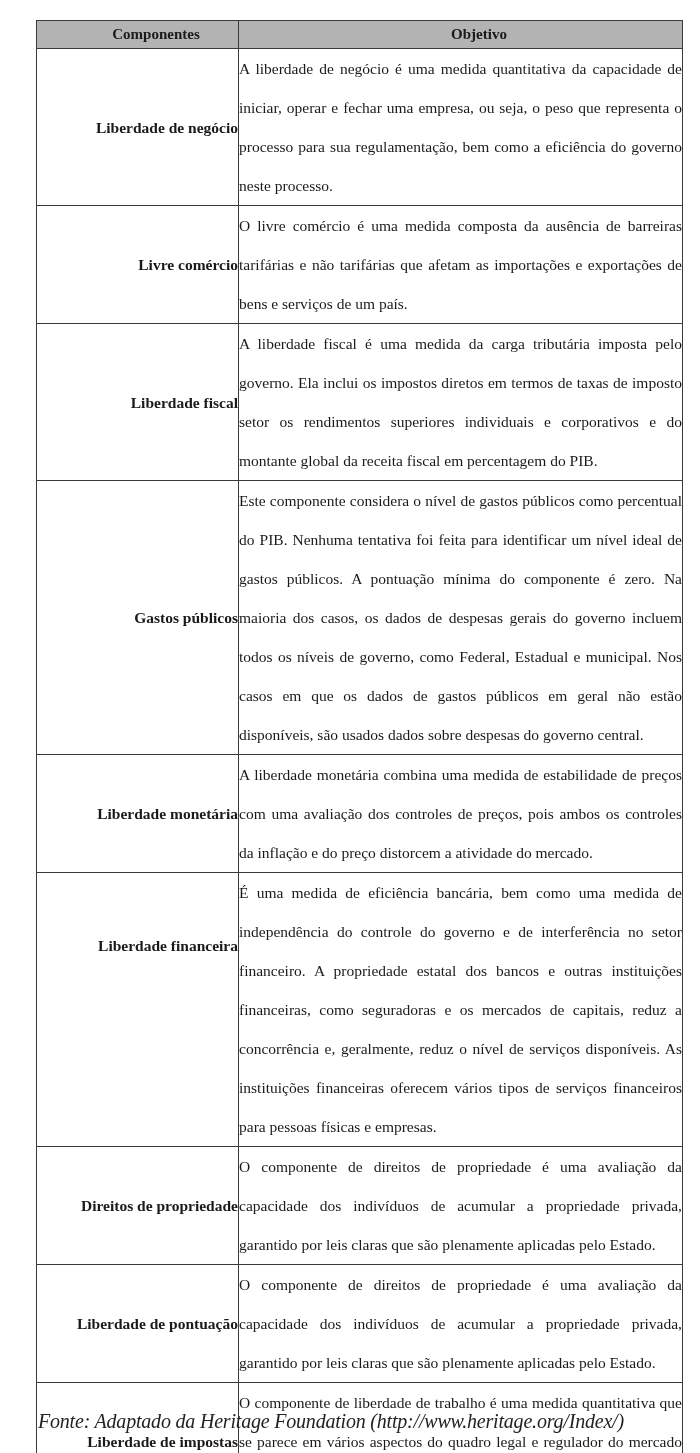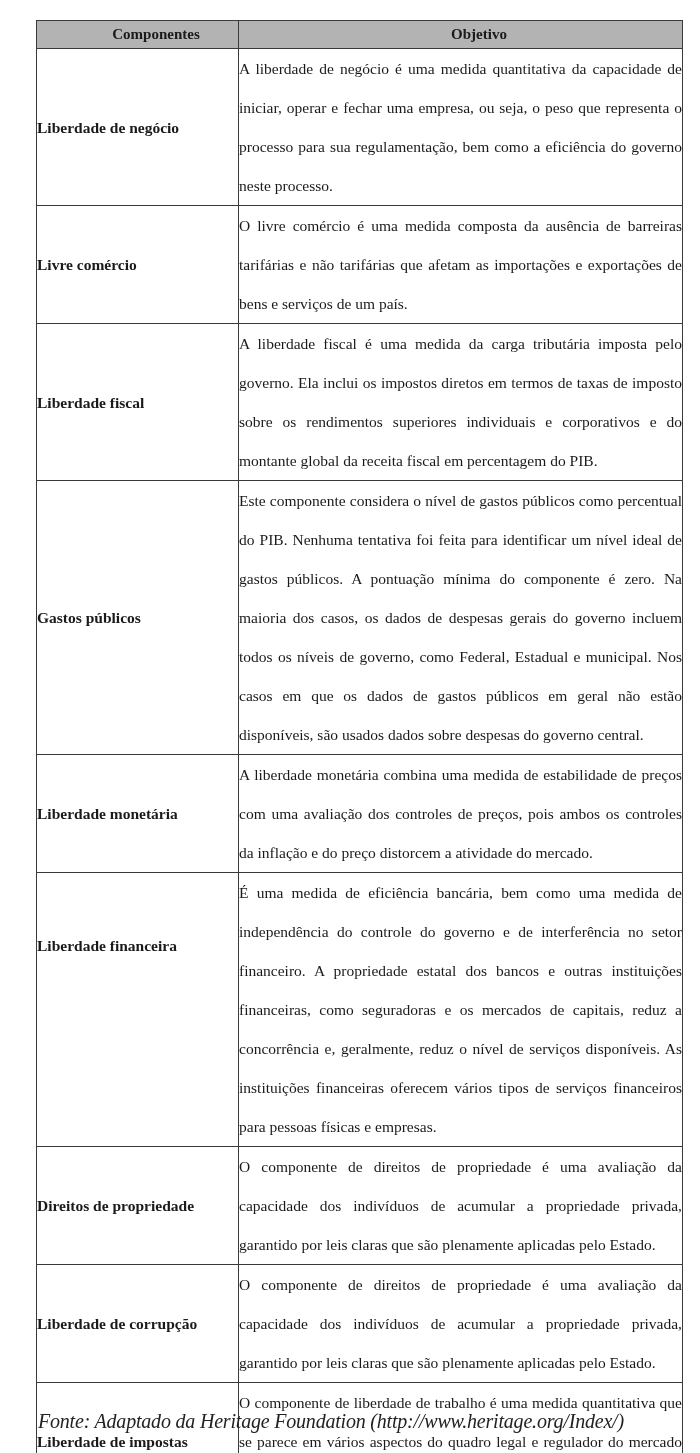--- a/index.html
+++ b/index.html
@@ -10,21 +10,21 @@
     border-collapse: collapse; table-layout: fixed;
   }
   table.comp col.c1 { width: 202px; }
   table.comp col.c2 { width: 444px; }
   table.comp th, table.comp td { border: 1.3px solid #3a3a3a; padding: 0; }
   table.comp thead th {
     background: #b3b3b3; height: 27px; font-weight: bold; font-size: 15px;
     text-align: center; vertical-align: middle; line-height: 27px; padding-left: 37px;
   }
   td.name {
-    font-weight: bold; font-size: 15.5px; text-align: left; vertical-align: middle;
+    font-weight: bold; font-size: 15.5px; text-align: right; vertical-align: middle;
     padding: 0 6px; line-height: 29px;
   }
   td.desc {
     font-size: 15.5px; text-align: justify; text-align-last: left; vertical-align: top;
     padding: 1px 6px 3px 7px; line-height: 39px;
   }
   .caption {
     position: absolute; left: 38px; top: 1410px; font-style: italic; font-size: 20px;
     letter-spacing: -0.2px; color: #222;
   }
@@ -47,40 +47,40 @@
     <tr style="height:116px">
       <td class="name">Liberdade de negócio</td>
       <td class="desc">A liberdade de negócio é uma medida quantitativa da capacidade de iniciar, operar e fechar uma empresa, ou seja, o peso que representa o processo para sua regulamentação, bem como a eficiência do governo neste processo.</td>
     </tr>
     <tr style="height:90px">
       <td class="name">Livre comércio</td>
       <td class="desc">O livre comércio é uma medida composta da ausência de barreiras tarifárias e não tarifárias que afetam as importações e exportações de bens e serviços de um país.</td>
     </tr>
     <tr style="height:144px">
       <td class="name">Liberdade fiscal</td>
-      <td class="desc">A liberdade fiscal é uma medida da carga tributária imposta pelo governo. Ela inclui os impostos diretos em termos de taxas de imposto sobre os rendimentos superiores individuais e corporativos e do montante global da receita fiscal em percentagem do PIB.</td>
+      <td class="desc">A liberdade fiscal é uma medida da carga tributária imposta pelo governo. Ela inclui os impostos diretos em termos de taxas de imposto setor os rendimentos superiores individuais e corporativos e do montante global da receita fiscal em percentagem do PIB.</td>
     </tr>
     <tr style="height:264px">
       <td class="name">Gastos públicos</td>
       <td class="desc">Este componente considera o nível de gastos públicos como percentual do PIB. Nenhuma tentativa foi feita para identificar um nível ideal de gastos públicos. A pontuação mínima do componente é zero. Na maioria dos casos, os dados de despesas gerais do governo incluem todos os níveis de governo, como Federal, Estadual e municipal. Nos casos em que os dados de gastos públicos em geral não estão disponíveis, são usados dados sobre despesas do governo central.</td>
     </tr>
     <tr style="height:116px">
       <td class="name">Liberdade monetária</td>
       <td class="desc">A liberdade monetária combina uma medida de estabilidade de preços com uma avaliação dos controles de preços, pois ambos os controles da inflação e do preço distorcem a atividade do mercado.</td>
     </tr>
     <tr style="height:239px">
       <td class="name" style="vertical-align:top;padding-top:58px">Liberdade financeira</td>
       <td class="desc">É uma medida de eficiência bancária, bem como uma medida de independência do controle do governo e de interferência no setor financeiro. A propriedade estatal dos bancos e outras instituições financeiras, como seguradoras e os mercados de capitais, reduz a concorrência e, geralmente, reduz o nível de serviços disponíveis. As instituições financeiras oferecem vários tipos de serviços financeiros para pessoas físicas e empresas.</td>
     </tr>
     <tr style="height:115px">
       <td class="name">Direitos de propriedade</td>
       <td class="desc">O componente de direitos de propriedade é uma avaliação da capacidade dos indivíduos de acumular a propriedade privada, garantido por leis claras que são plenamente aplicadas pelo Estado.</td>
     </tr>
     <tr style="height:118px">
-      <td class="name">Liberdade de corrupção</td>
+      <td class="name">Liberdade de pontuação</td>
       <td class="desc">O componente de direitos de propriedade é uma avaliação da capacidade dos indivíduos de acumular a propriedade privada, garantido por leis claras que são plenamente aplicadas pelo Estado.</td>
     </tr>
     <tr style="height:88px">
       <td class="name">Liberdade de impostas</td>
       <td class="desc">O componente de liberdade de trabalho é uma medida quantitativa que se parece em vários aspectos do quadro legal e regulador do mercado de um país de trabalho.</td>
     </tr>
   </tbody>
 </table>
 
 <div class="caption">Fonte: Adaptado da Heritage Foundation (http://www.heritage.org/Index/)</div>

